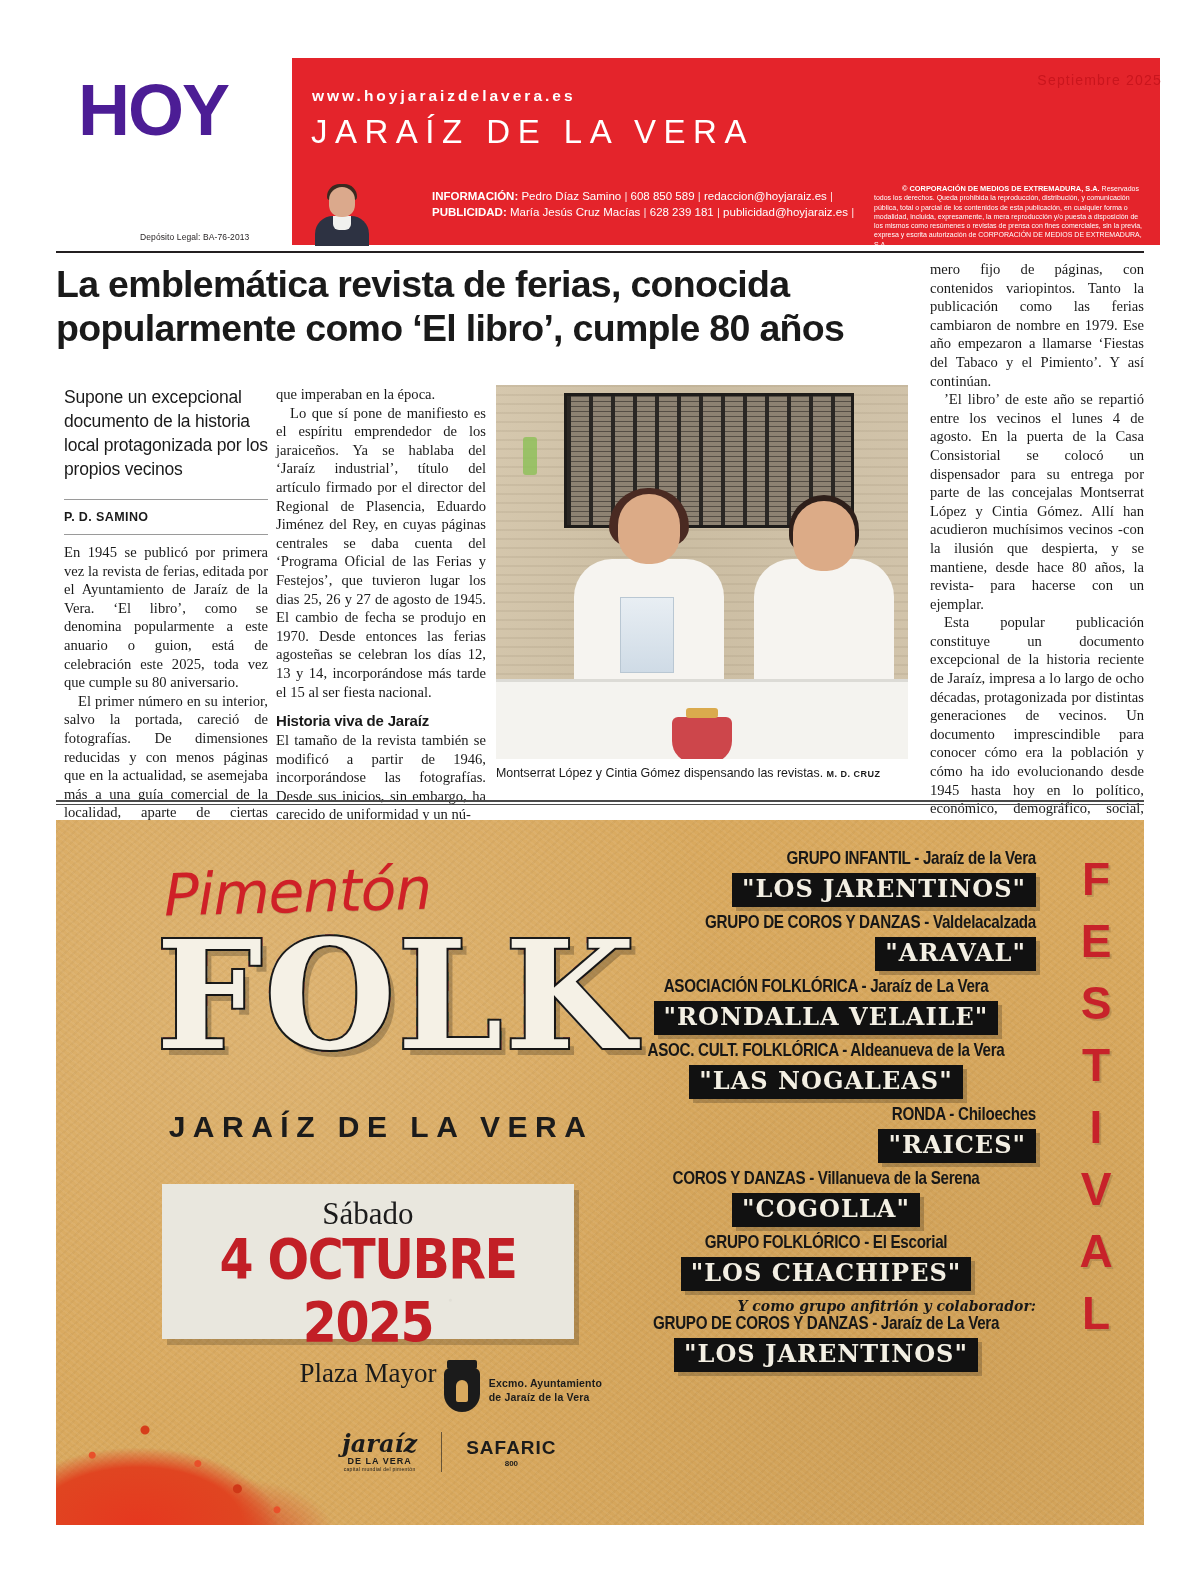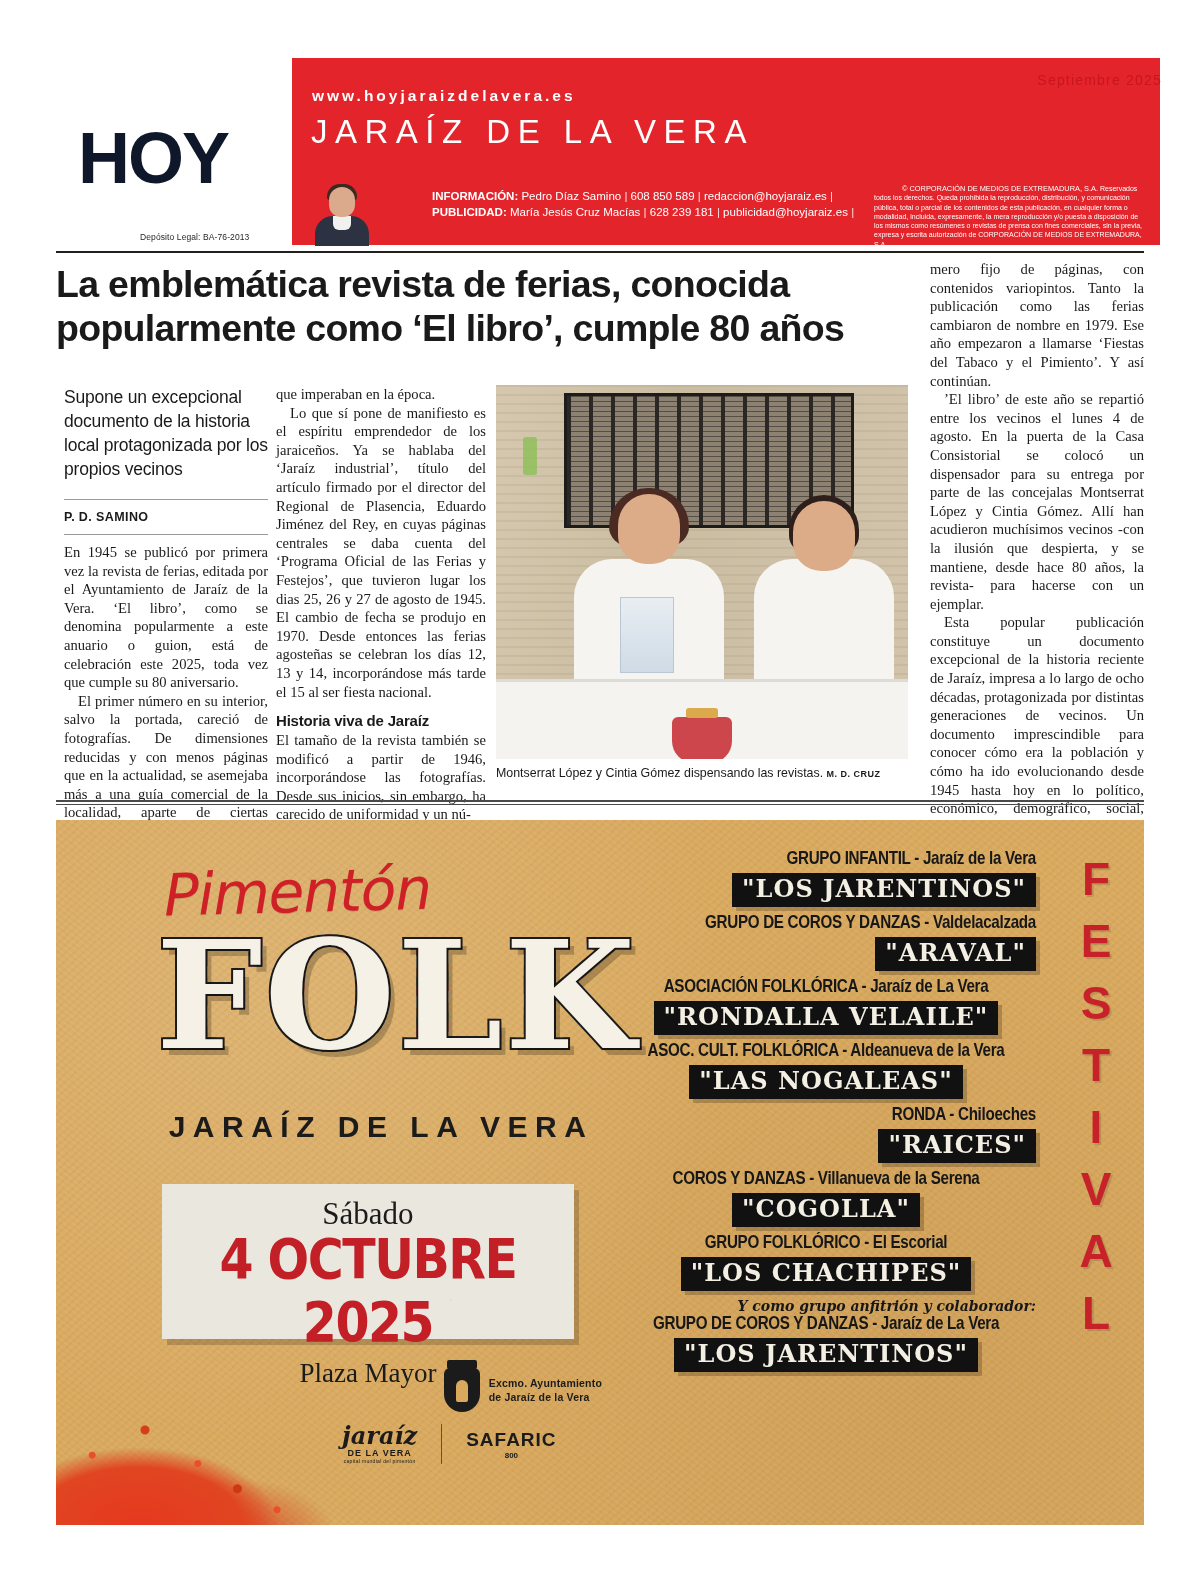--- a/index.html
+++ b/index.html
@@ -10,21 +10,21 @@
     overflow: hidden;
   }
   .page { position: relative; width: 1200px; height: 1575px; background: #fff; }
 
   
   .masthead { position: absolute; left: 0; top: 0; width: 1200px; height: 248px; }
   .hoy-logo {
     position: absolute; left: 78px; top: 74px;
     font-family: "Liberation Sans", sans-serif;
     font-weight: 700; font-size: 72px; letter-spacing: -2px;
-    color: #0f172a; line-height: 1; margin-top: 48px;
+    color: #4c1d95; line-height: 1;
   }
   .deposito {
     position: absolute; left: 140px; top: 232px;
     font-size: 8.5px; color: #231f20; letter-spacing: .1px;
   }
   .red-panel {
     position: absolute; left: 292px; top: 58px;
     width: 868px; height: 187px;
     background: #e4242b;
   }
@@ -53,21 +53,21 @@
     position: absolute; left: 388px; top: 188px;
     color: #fff; font-size: 11.5px; line-height: 16px; margin-left: 44px;
   }
   .contact-block .lbl { font-weight: 700; }
   .contact-block .sep { opacity: .85; }
 
   .copyright {
     position: absolute; left: 874px; top: 184px; width: 270px;
     color: #fff; font-size: 7.0px; line-height: 9.3px; text-align: left;
   }
-  .copyright b { font-weight: 400; font-size: 7.4px; padding-left: 28px; }
+  .copyright b { font-weight: 700; font-size: 7.4px; padding-left: 28px; }
 
   .rule-under-masthead {
     position: absolute; left: 56px; top: 251px; width: 1088px; height: 2px;
     background: #231f20;
   }
 
   
   .headline {
     position: absolute; left: 56px; top: 262px; width: 880px;
     font-weight: 700; font-size: 37.5px; line-height: 44px;
@@ -224,21 +224,21 @@
   .dt-sabado { text-align:center; margin-top:12px; font-family:"Liberation Serif",serif; font-size:31px; color:#1b1b1b; }
   .dt-fecha  { text-align:center; margin-top:2px; font-family:"DejaVu Sans",sans-serif; font-weight:700; font-size:49px; color:#c21f26; letter-spacing:-1.5px; transform:scaleY(1.12); }
   .dt-lugar  { text-align:center; margin-top:10px; font-family:"Liberation Serif",serif; font-size:27px; color:#1b1b1b; }
 
   .logos { position:absolute; left:286px; top:548px; width:260px; }
   .logo-row1 { display:flex; align-items:center; gap:9px; justify-content:flex-end; }
   .shield { width:36px; height:44px; background:#1b1b1b; border-radius:6px 6px 18px 18px; position:relative; }
   .shield::before { content:""; position:absolute; left:3px; top:-8px; width:30px; height:9px; background:#1b1b1b; border-radius:2px; }
   .shield::after { content:""; position:absolute; left:12px; top:12px; width:12px; height:22px; background:#d9a95e; border-radius:6px 6px 2px 2px; }
   .ayto-text { font-family:"Liberation Sans",sans-serif; font-weight:700; font-size:10.5px; line-height:14px; color:#1b1b1b; letter-spacing:.2px; }
-  .logo-row2 { display:flex; align-items:center; gap:24px; margin-top:12px; }
+  .logo-row2 { display:flex; align-items:center; gap:24px; margin-top:20px; }
   .jaraiz-mark { text-align:center; }
   .jaraiz-mark .j1 { font-family:"DejaVu Serif",serif; font-style:italic; font-weight:700; font-size:24px; color:#1b1b1b; line-height:24px; }
   .jaraiz-mark .j2 { font-family:"Liberation Sans",sans-serif; font-weight:700; font-size:9px; letter-spacing:1px; color:#1b1b1b; }
   .jaraiz-mark .j3 { font-family:"Liberation Sans",sans-serif; font-size:5px; letter-spacing:.3px; color:#1b1b1b; }
   .vsep { width:1px; height:40px; background:#1b1b1b; opacity:.6; }
   .safaric { text-align:center; }
   .safaric .s1 { font-family:"Liberation Sans",sans-serif; font-weight:700; font-size:19px; letter-spacing:1px; color:#1b1b1b; }
   .safaric .s2 { font-family:"Liberation Sans",sans-serif; font-weight:700; font-size:8px; color:#1b1b1b; }
 
   

